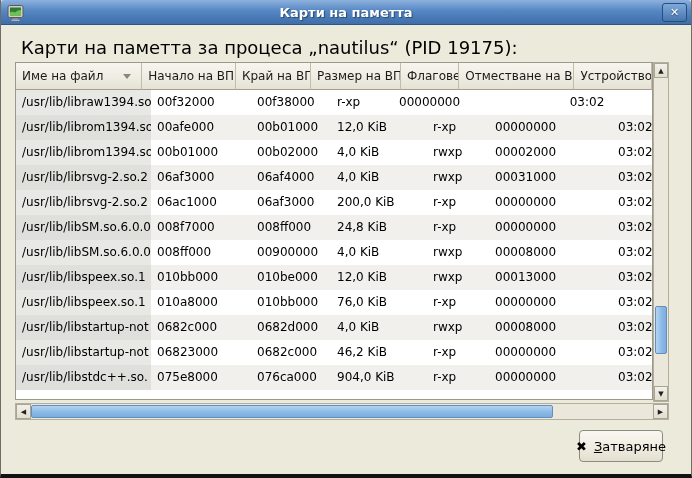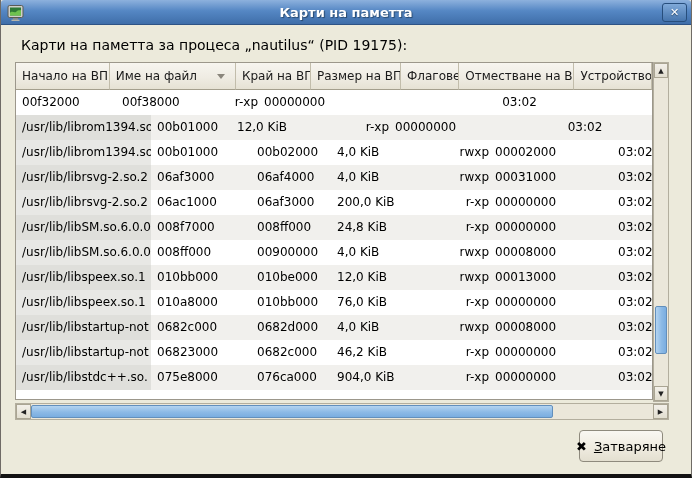--- a/index.html
+++ b/index.html
@@ -30,21 +30,21 @@
   .close-win {
     position: absolute; right: 4px; top: 3px; width: 25px; height: 19px;
     background: linear-gradient(to bottom, #7fa9d9, #4675ad);
     border: 1px solid #274e7c; border-radius: 3px;
     color: #fff; font-weight: bold; font-size: 11px;
     display: flex; align-items: center; justify-content: center;
     text-shadow: 0 1px 1px #27496f; cursor: default;
   }
 
   
-  .heading { position: absolute; left: 20px; top: 37px; font-size: 14px; color: #000; }
+  .heading { position: absolute; left: 20px; top: 37px; font-size: 18px; color: #000; }
 
   
   .grid-frame {
     position: absolute; left: 14px; top: 62px; width: 638px; height: 338px;
     border: 1px solid #9c978b; background: #ffffff; overflow: hidden;
   }
   .hrow { display: flex; height: 27px; }
   .hcell {
     position: relative; display: flex; align-items: center;
     background: linear-gradient(to bottom, #f7f5ef 0%, #efece3 55%, #e6e2d4 100%);
@@ -56,21 +56,21 @@
     margin-left: auto; width: 0; height: 0; flex: none;
     border-left: 4px solid transparent; border-right: 4px solid transparent;
     border-top: 5px solid #8a867c; margin-right: 6px;
   }
   .trow { display: flex; height: 25px; }
   .tcell {
     font-size: 12px; color: #000; line-height: 25px; padding-left: 6px;
     white-space: nowrap; overflow: hidden; flex: none;
   }
   .c0 { width: 135px; } .c1 { width: 100px; } .c2 { width: 80px; align-items: center; }
-  .c3 { width: 96px; }  .c4 { width: 62px; text-align: right; }  .c5 { width: 123px; }
+  .c3 { width: 96px; }  .c4 { width: 62px; }  .c5 { width: 123px; }
   .c6 { flex: 1 1 auto; width: auto; min-width: 0; text-align: center; }
   .row-even { background: #ffffff; }      .row-even .c0 { background: #e8e8e5; }
   .row-odd  { background: #f1f0ed; }      .row-odd  .c0 { background: #dfdfdb; }
 
   
   .vscroll {
     position: absolute; left: 652px; top: 62px; width: 16px; height: 340px;
     background: #ebe7da; border: 1px solid #b3ae9e;
   }
   .hscroll {
@@ -123,53 +123,55 @@
       <rect x="5.5" y="16.6" width="8" height="1.4" fill="#b5b5ac"></rect>
     </svg>
     <span class="title-text">Карти на паметта</span>
     <span class="close-win">✕</span>
   </div>
 
   <div class="heading">Карти на паметта за процеса „nautilus“ (PID 19175):</div>
 
   <div class="grid-frame">
     <div class="hrow">
-        <div class="hcell c1">
-          <span>Начало на ВП</span>
-        </div>
         <div class="hcell c0">
           <span>Име на файл</span>
           <span class="sort-arrow"></span>
         </div>
+        <div class="hcell c1">
+          <span>Начало на ВП</span>
+        </div>
         <div class="hcell c2">
           <span>Край на ВП</span>
         </div>
         <div class="hcell c3">
           <span>Размер на ВП</span>
         </div>
         <div class="hcell c4">
           <span>Флагове</span>
         </div>
         <div class="hcell c5">
           <span>Отместване на ВП</span>
         </div>
         <div class="hcell c6">
           <span>Устройство</span>
         </div>
       </div>
     <div>
         <div class="trow row-even">
+          <div class="tcell c0">/usr/lib/libraw1394.so</div>
           <div class="tcell c1">00f32000</div>
           <div class="tcell c2">00f38000</div>
           <div class="tcell c4">r-xp</div>
           <div class="tcell c5">00000000</div>
           <div class="tcell c6">03:02</div>
         </div>
         <div class="trow row-odd">
           <div class="tcell c0">/usr/lib/librom1394.so</div>
+          <div class="tcell c1">00afe000</div>
           <div class="tcell c2">00b01000</div>
           <div class="tcell c3">12,0 KiB</div>
           <div class="tcell c4">r-xp</div>
           <div class="tcell c5">00000000</div>
           <div class="tcell c6">03:02</div>
         </div>
         <div class="trow row-even">
           <div class="tcell c0">/usr/lib/librom1394.so</div>
           <div class="tcell c1">00b01000</div>
           <div class="tcell c2">00b02000</div>

